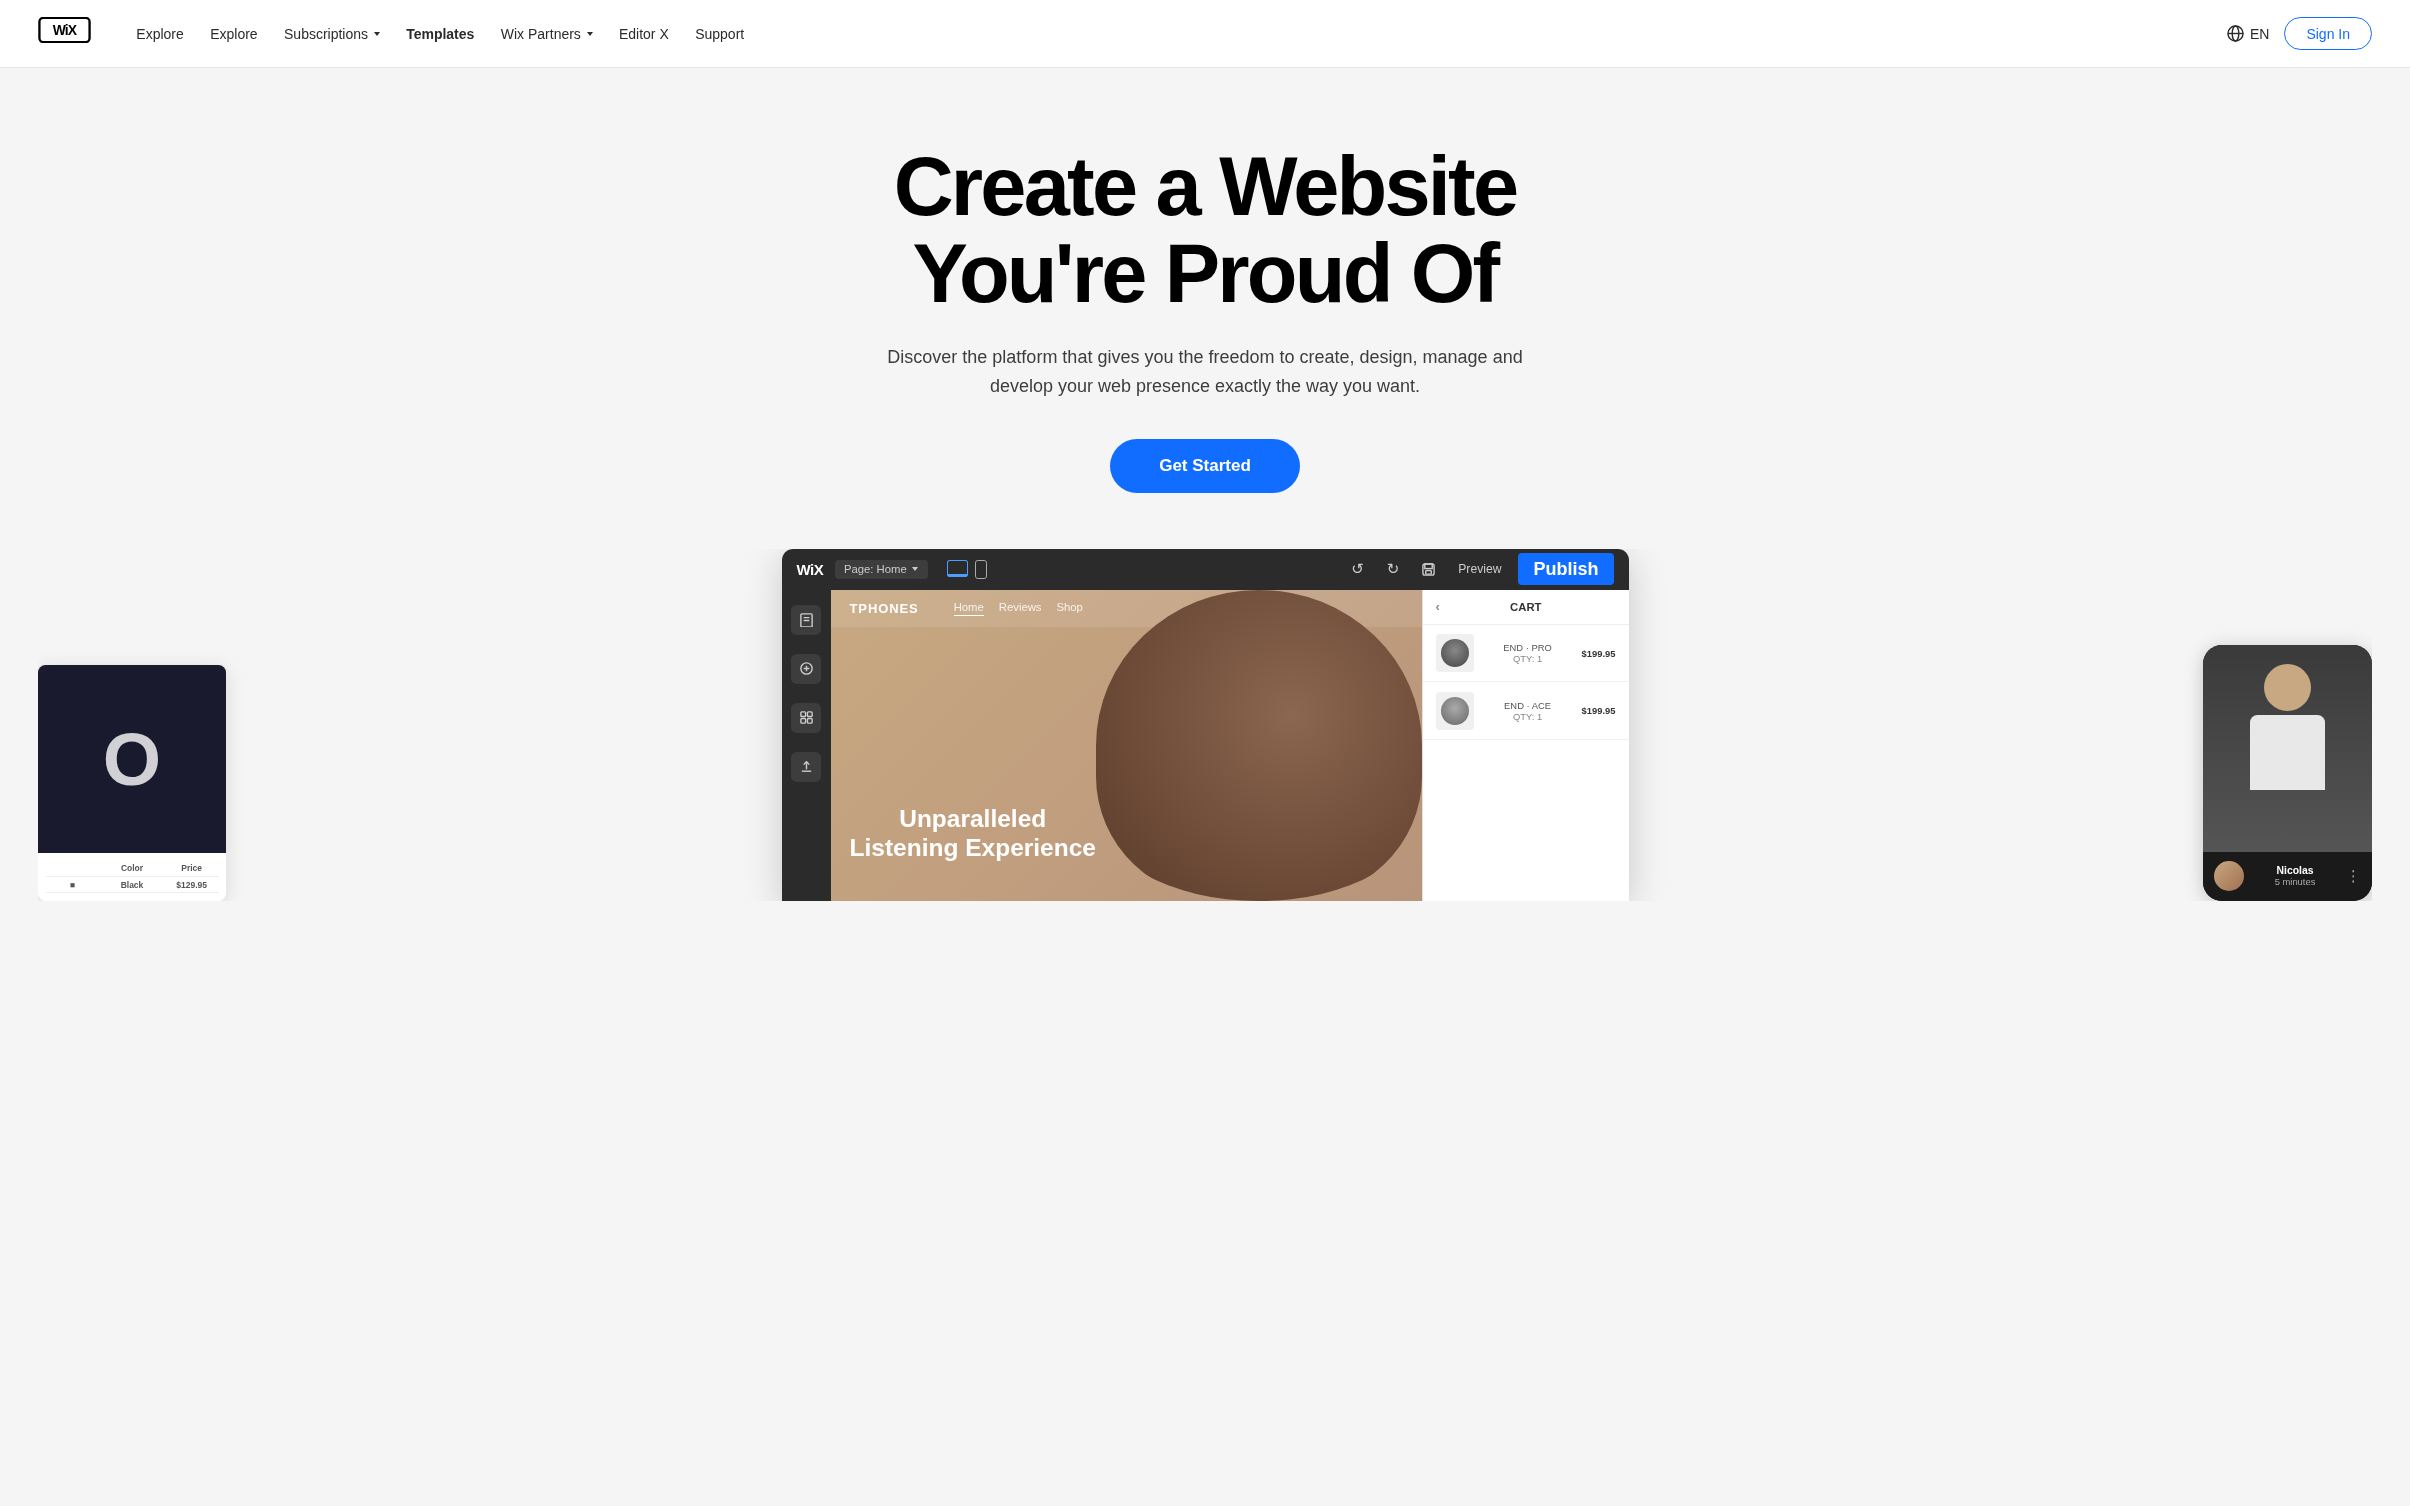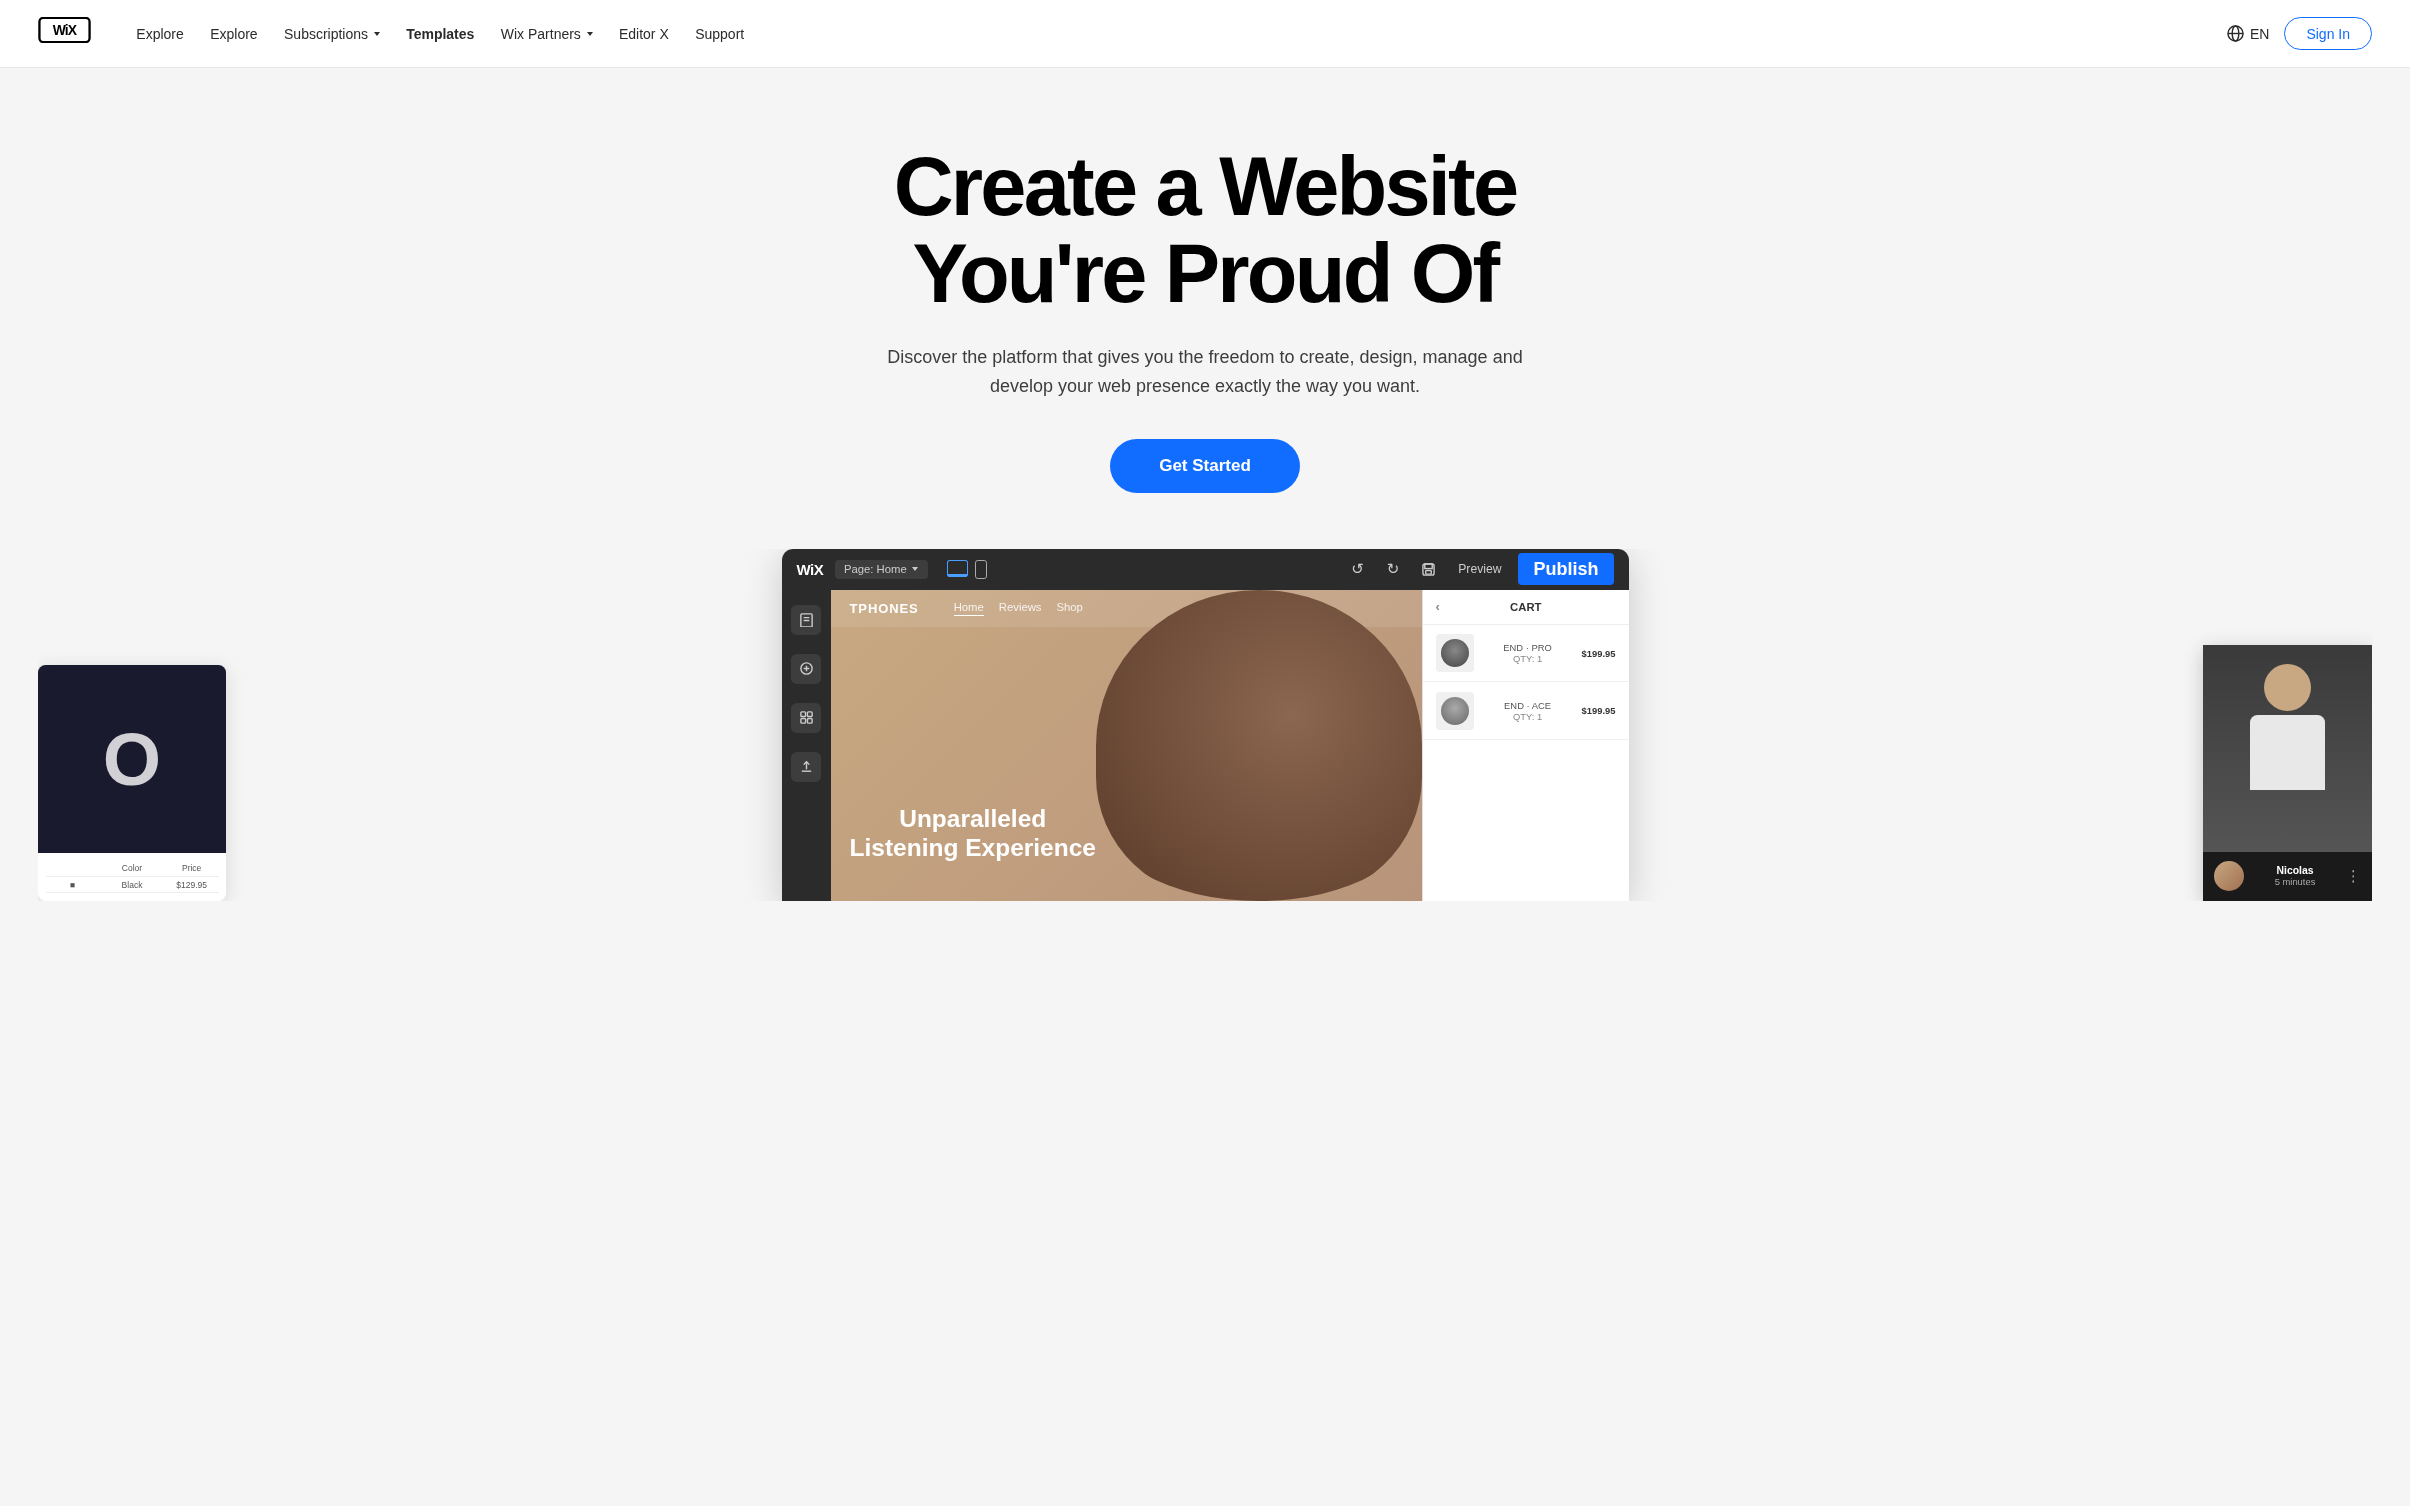--- a/index.html
+++ b/index.html
@@ -187,35 +187,36 @@
       font-size: 9.4px;
       color: #333;
     }
 
     .table-row-mini {
       display: grid;
       grid-template-columns: 1fr 1fr 1fr;
       gap: 6px;
       padding: 2.8px 0;
       border-bottom: 0.9px solid #eee;
+      font-weight: bold;
     }
 
     .table-row-mini span {
       font-size: 8.5px;
       color: #555;
     }
 
     
     .floating-card-right {
       position: absolute;
       right: 0;
       bottom: 0;
       width: 169px;
       background: #1a1a1a;
-      border-radius: 0;
+      border-radius: 19px;
       box-shadow: 0 3.8px 19px rgba(0,0,0,0.2);
       overflow: hidden;
       z-index: 10;
     }
 
     .avatar-image {
       width: 100%;
       height: 207px;
       background: linear-gradient(135deg, #2a2a2a 0%, #444 100%);
       display: flex;

